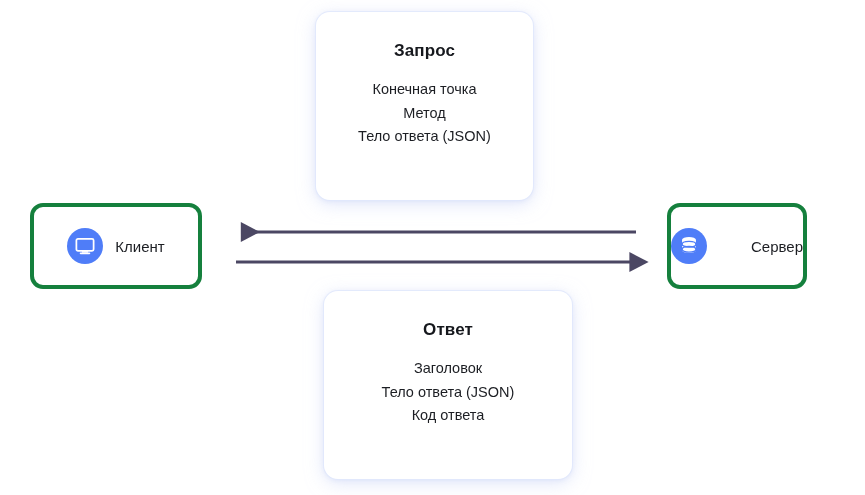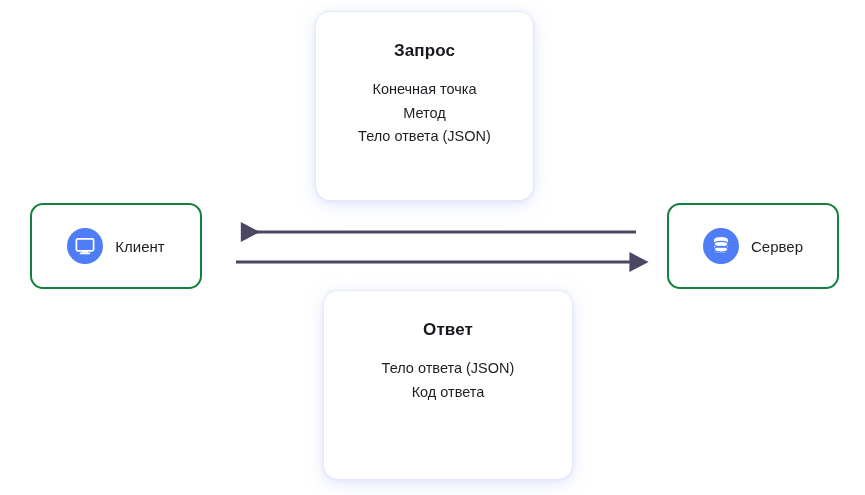--- a/index.html
+++ b/index.html
@@ -60,36 +60,37 @@
     width: 248px;
     height: 188px;
     padding-top: 29px;
   }
 
   
   .node-box {
     position: absolute;
     top: 203px;
     height: 86px;
-    border: 2px solid #15803d;
+    border: 4px solid #15803d;
     border-radius: 13px;
     background: #ffffff;
     box-sizing: border-box;
     display: flex;
     align-items: center;
     justify-content: center;
     gap: 12px;
   }
   #client-box {
     left: 30px;
     width: 172px;
   }
   #server-box {
     left: 667px;
-    width: 172px;
+    width: 140px;
+    justify-content: space-between;
   }
   .node-icon {
     width: 36px;
     height: 36px;
     border-radius: 50%;
     background: #4f7df8;
     display: flex;
     align-items: center;
     justify-content: center;
     flex: 0 0 auto;
@@ -139,20 +140,21 @@
     <div class="card-lines">
       <div class="card-line">Конечная точка</div>
       <div class="card-line">Метод</div>
       <div class="card-line">Тело ответа (JSON)</div>
     </div>
   </div>
 
   <div class="info-card" id="response-card">
     <div class="card-title">Ответ</div>
     <div class="card-lines">
+      <div class="card-line">Заголовок</div>
       <div class="card-line">Тело ответа (JSON)</div>
       <div class="card-line">Код ответа</div>
     </div>
   </div>
 
   <div class="node-box" id="client-box">
     <span class="node-icon">
       <svg width="22" height="22" viewBox="0 0 24 24" aria-hidden="true">
         <rect x="2.6" y="4.2" width="18.8" height="13" rx="1.7" fill="none" stroke="#ffffff" stroke-width="1.9"></rect>
         <rect x="8.6" y="17.6" width="6.8" height="1.7" fill="#ffffff"></rect>

